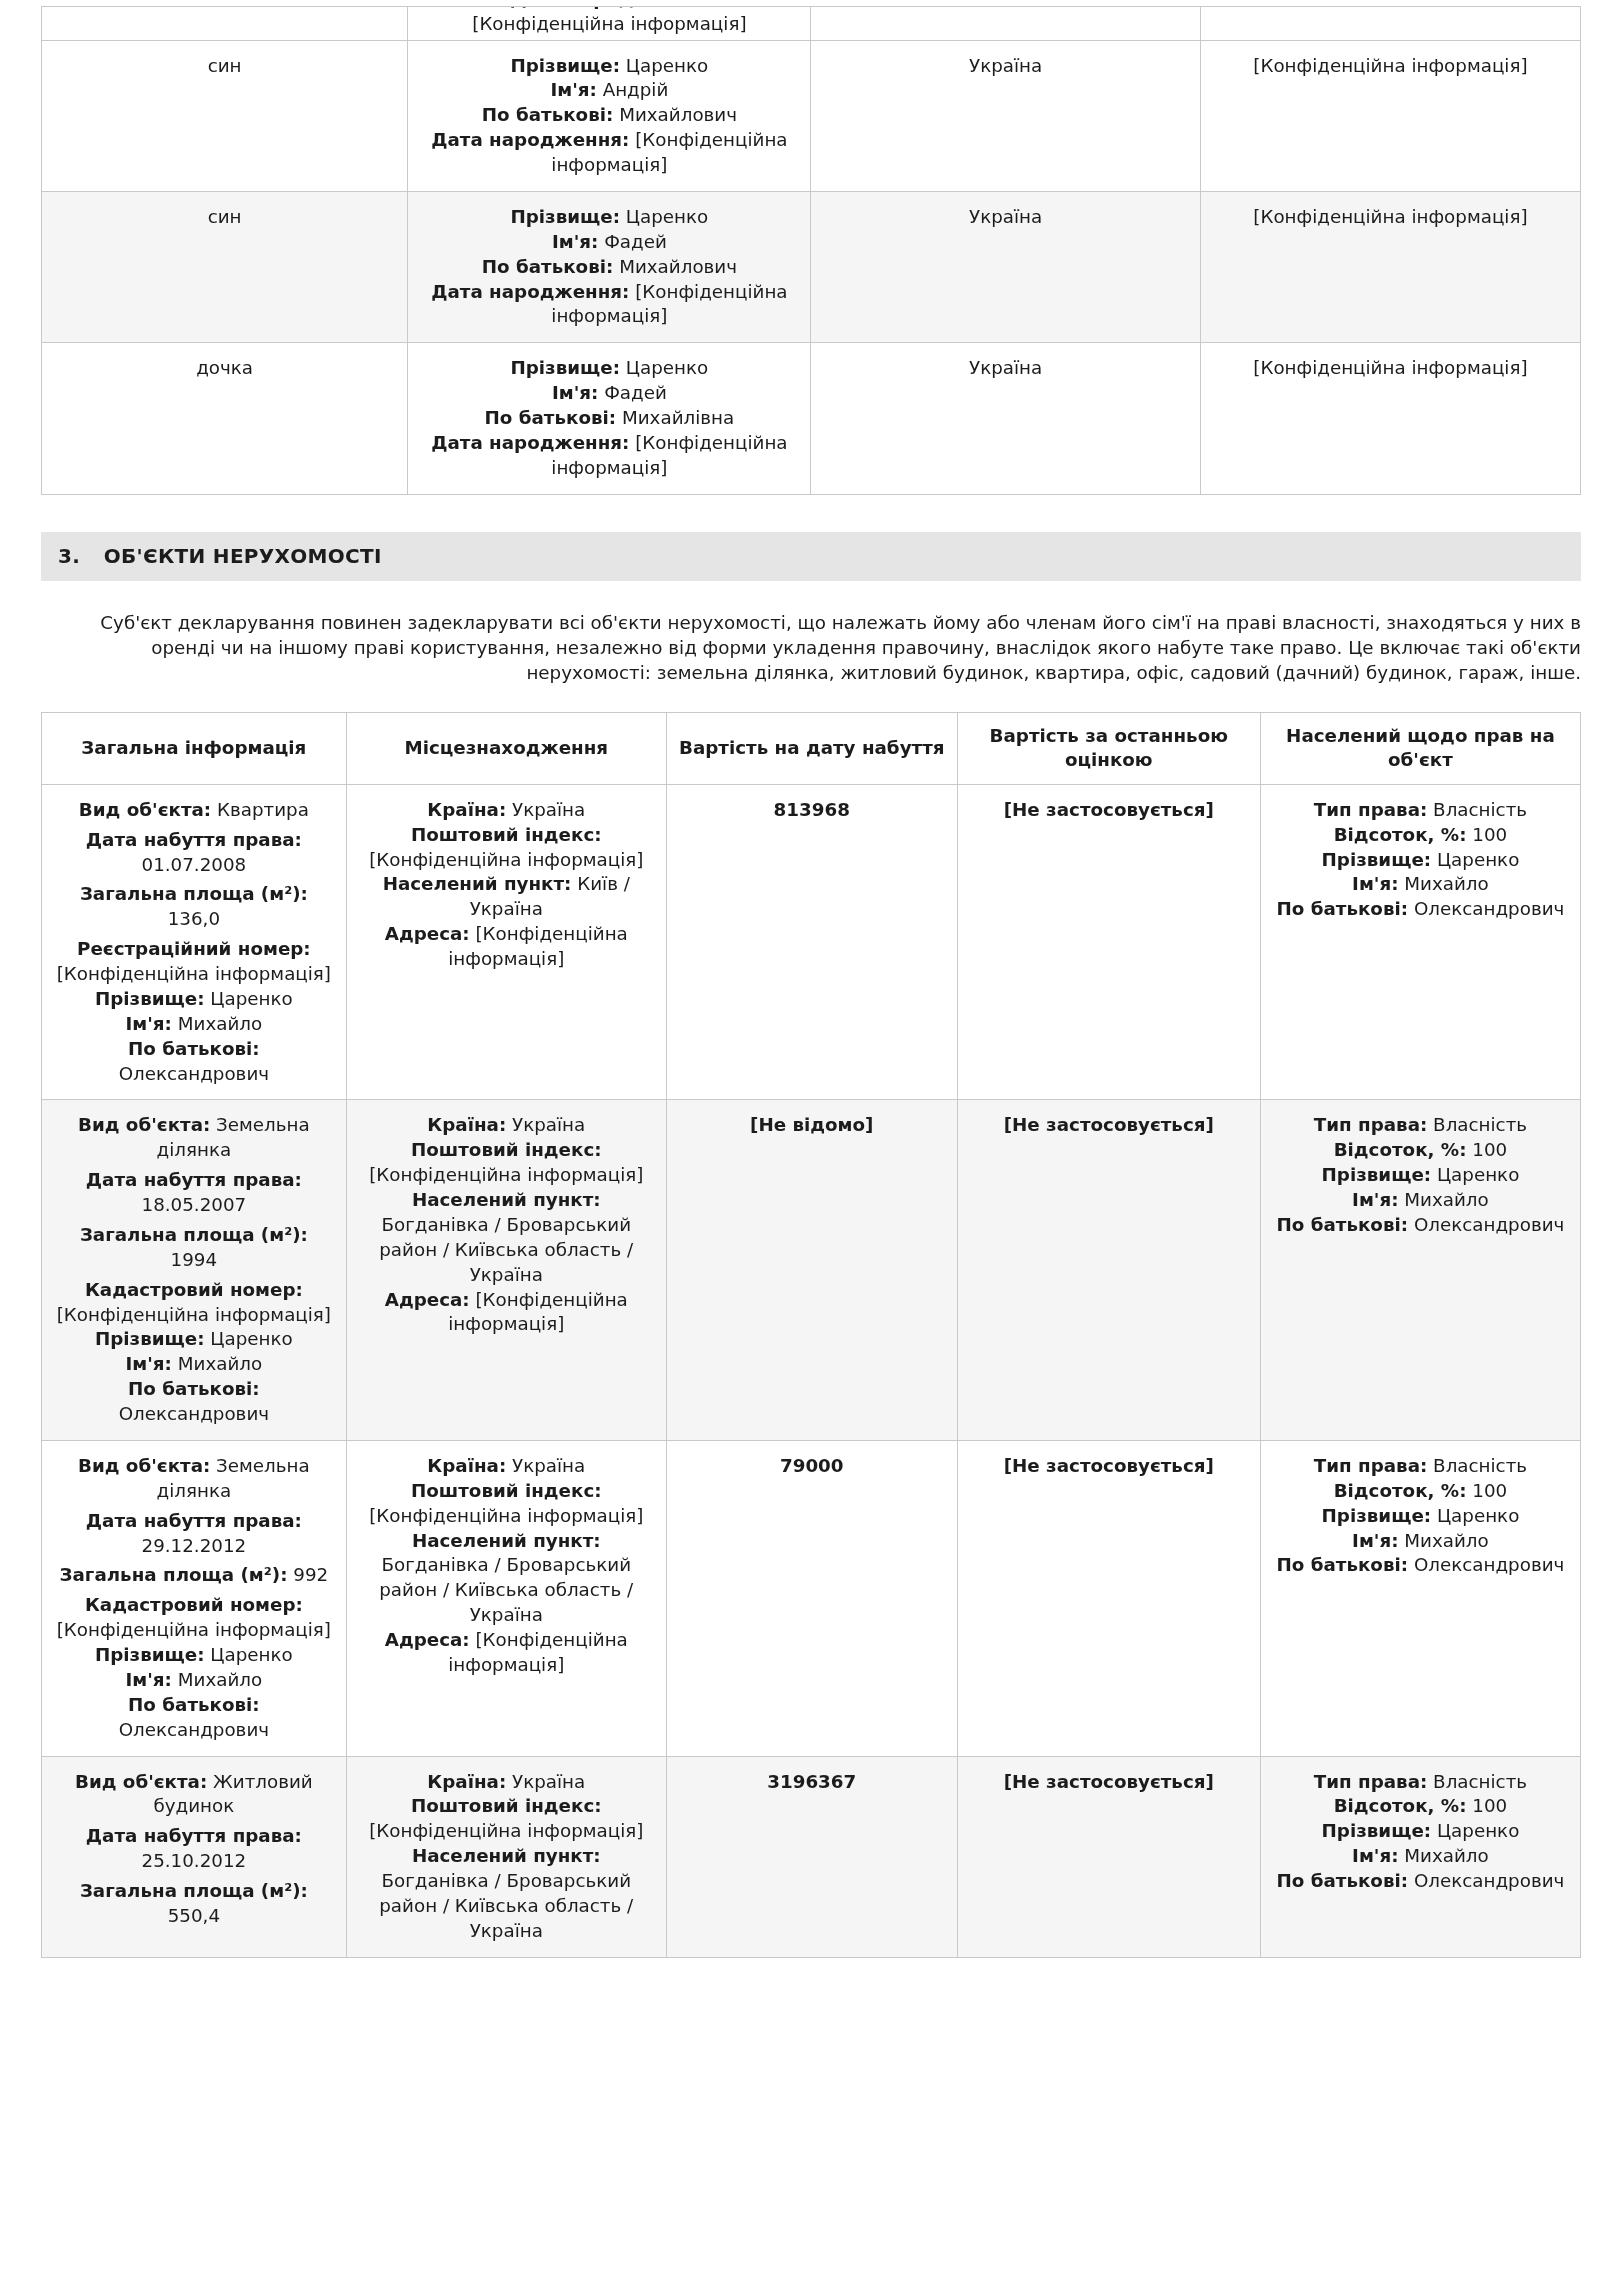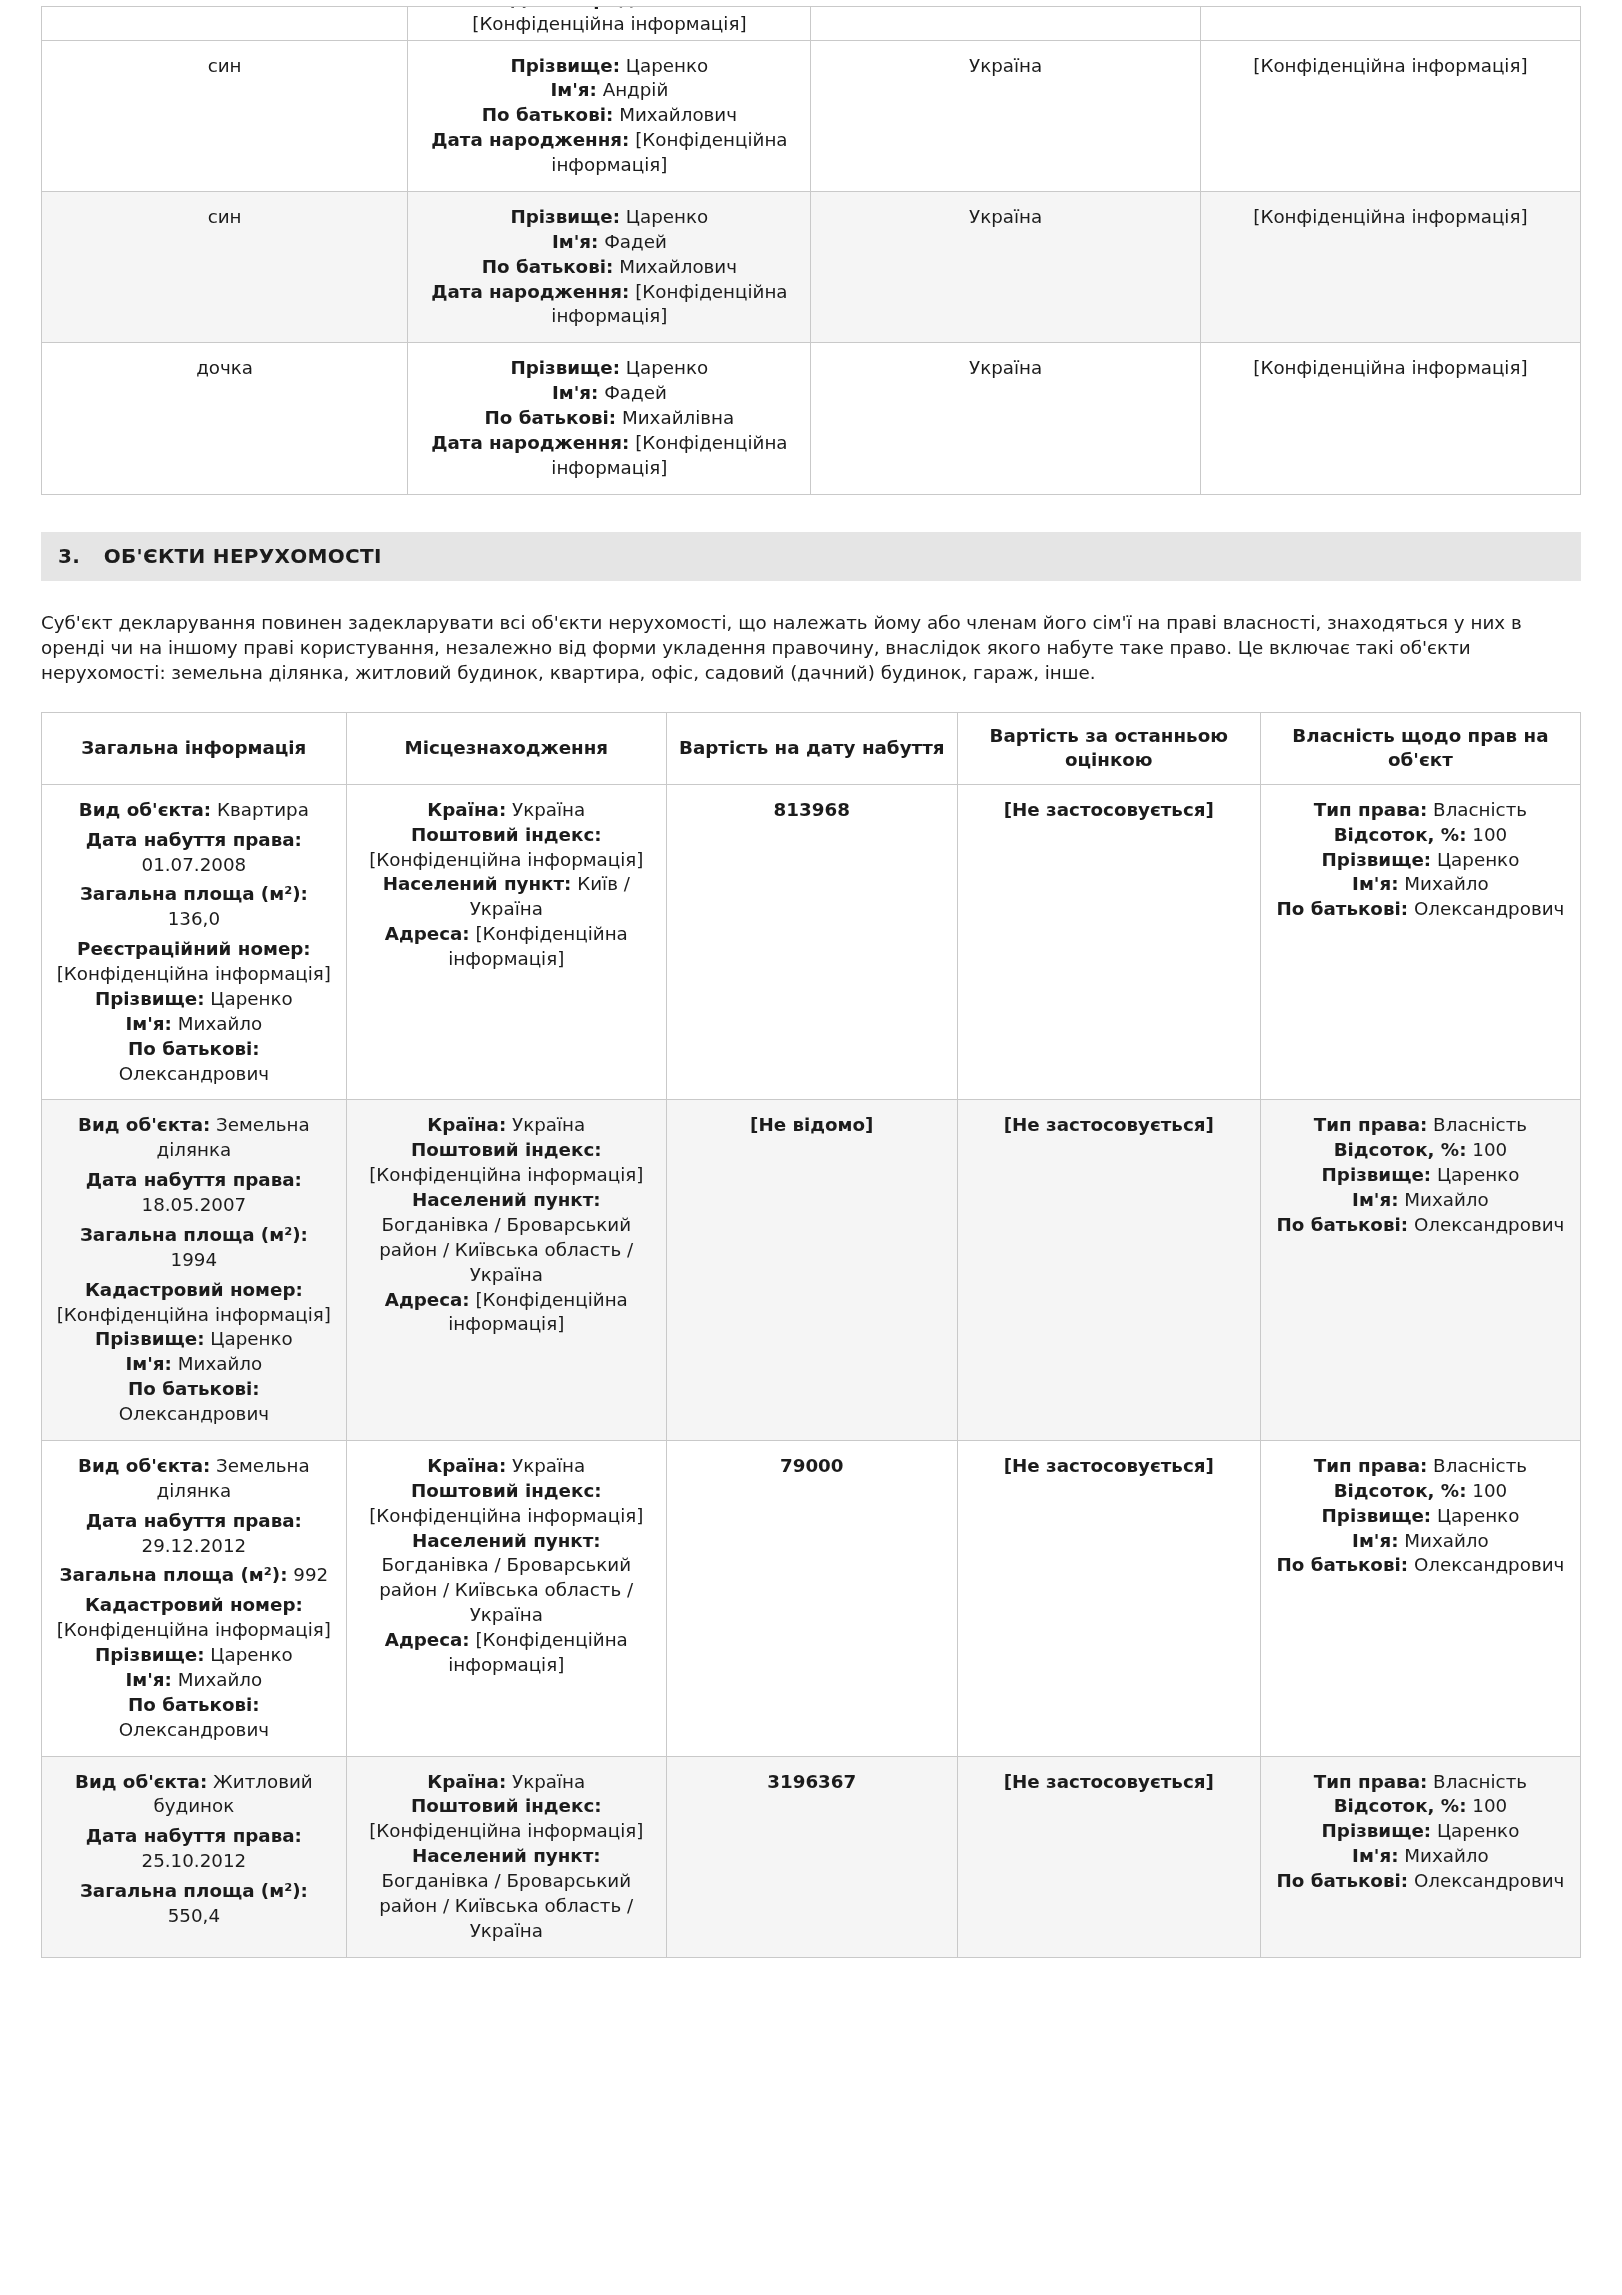--- a/index.html
+++ b/index.html
@@ -55,21 +55,21 @@
     font-weight: bold;
     font-size: 20px;
     letter-spacing: 0.3px;
   }
   .sec-num { margin-right: 23.6px; }
 
   .intro {
     margin: 29px 0 26px;
     font-size: 18.3px;
     line-height: 1.38;
-    text-align: left;
+    text-align: right;
   }
 </style>
 </head>
 <body>
 
 <div class="page">
 
   <table class="tbl family">
     <colgroup>
       <col style="width:23.8%">
@@ -150,21 +150,21 @@
         <col style="width:18.9%">
         <col style="width:19.7%">
         <col style="width:20.8%">
     </colgroup>
     <thead>
       <tr>
         <th>Загальна інформація</th>
         <th>Місцезнаходження</th>
         <th>Вартість на дату набуття</th>
         <th>Вартість за останньою оцінкою</th>
-        <th>Власність щодо прав на об'єкт</th>
+        <th>Населений щодо прав на об'єкт</th>
       </tr>
     </thead>
     <tbody>
       <tr>
         <td>
           <div class="stack cell-general">
 
           <div class="pair"><b>Вид об'єкта:</b> <span>Квартира</span></div>
               <div class="pair"><b>Дата набуття права:</b> <span>01.07.2008</span></div>
               <div class="pair"><b>Загальна площа (м²):</b> <span>136,0</span></div>

